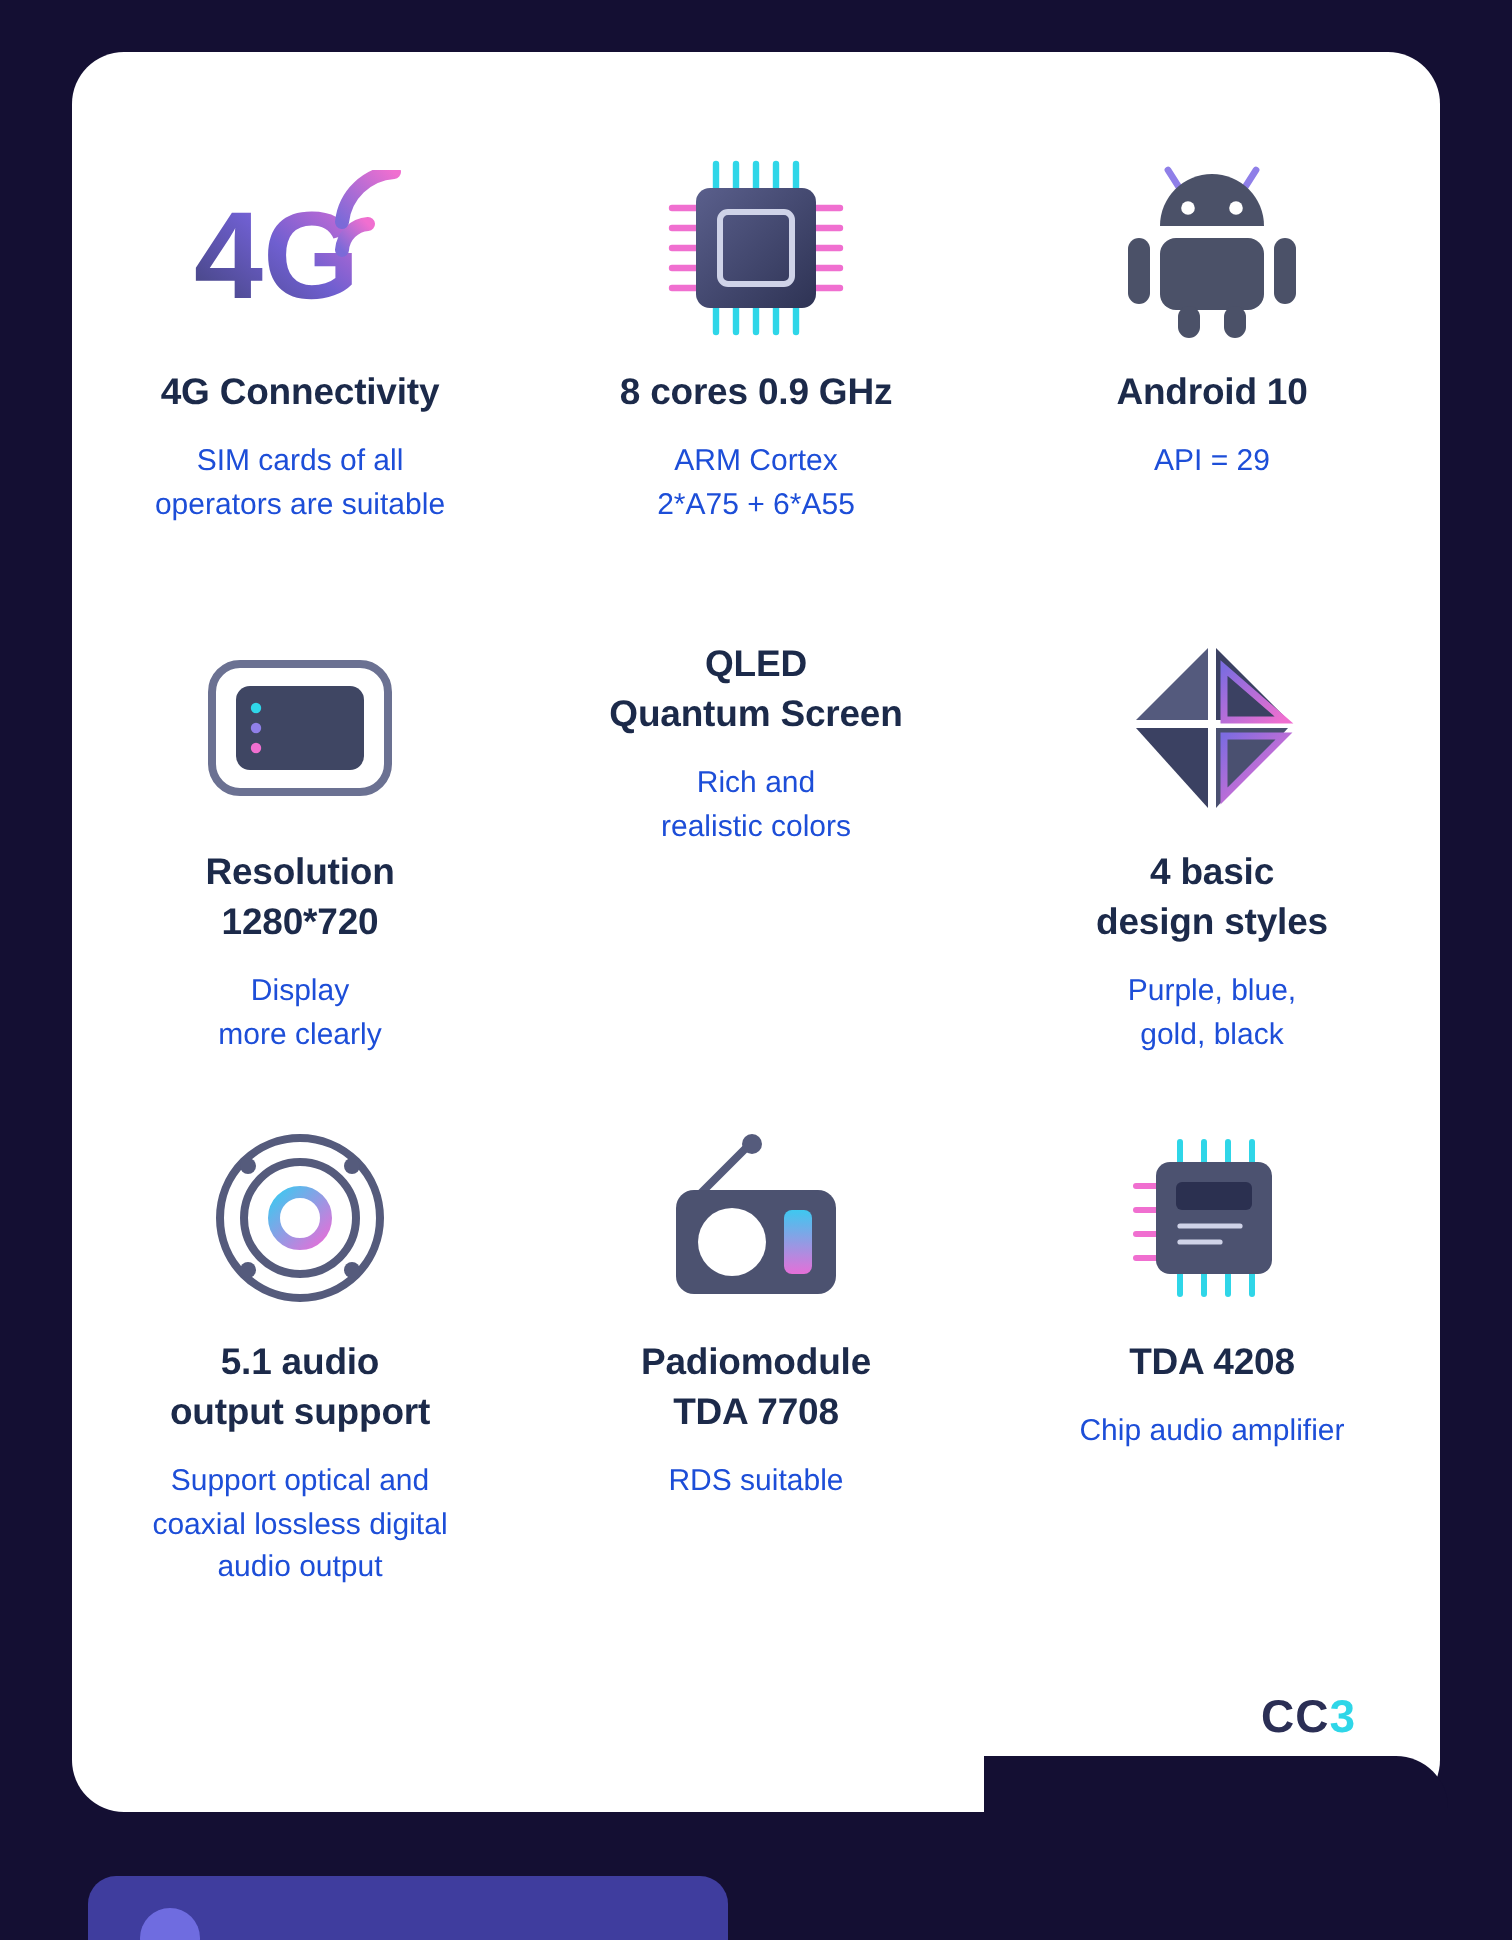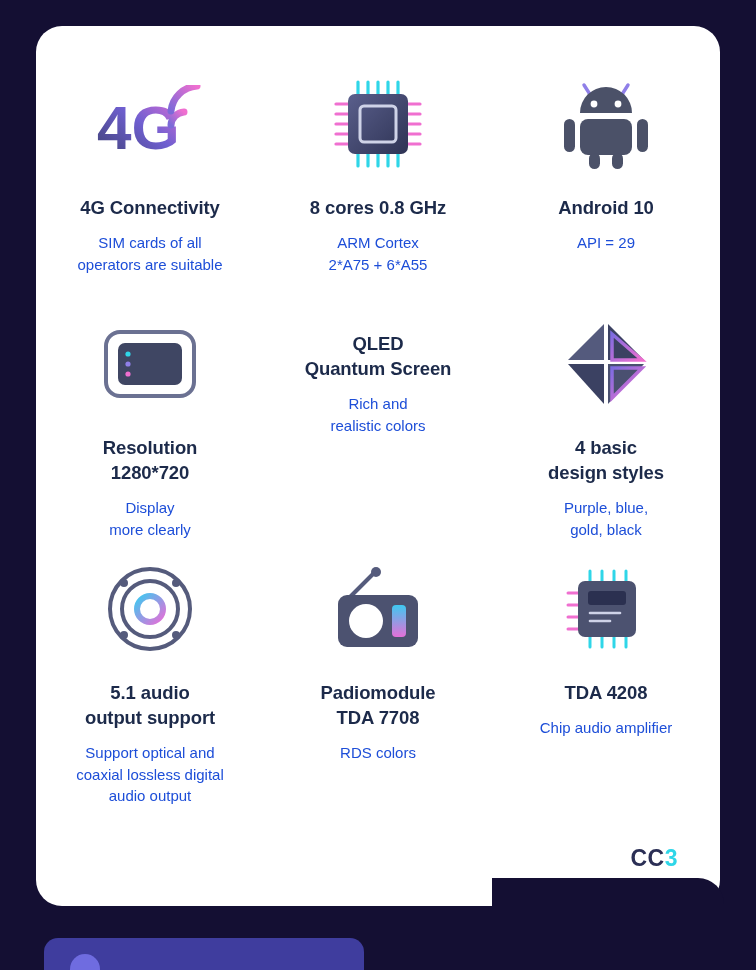--- a/index.html
+++ b/index.html
@@ -60,21 +60,21 @@
     height: 104px;
     display: flex;
     align-items: center;
     justify-content: flex-end;
   }
   .title {
     font-size: 18.5px;
     font-weight: bold;
     color: #1c2a4a;
     line-height: 1.35;
-    margin-top: 20px;
+    margin-top: 8px;
     letter-spacing: -0.1px;
   }
   .subtitle {
     font-size: 15px;
     color: #1d4ed8;
     line-height: 1.45;
     margin-top: 11px;
     font-weight: 400;
   }
   .brand {
@@ -170,21 +170,21 @@
               <line x1="76" y1="28" x2="90" y2="28"></line>
                 <line x1="76" y1="38" x2="90" y2="38"></line>
               <line x1="76" y1="48" x2="90" y2="48"></line>
                 <line x1="76" y1="58" x2="90" y2="58"></line>
               <line x1="76" y1="68" x2="90" y2="68"></line>
             </g>
             <rect x="18" y="18" width="60" height="60" rx="7" fill="url(#gchip)"></rect>
             <rect x="30" y="30" width="36" height="36" rx="4" fill="none" stroke="#cfd3e8" stroke-width="3"></rect>
           </svg>
         </div>
-        <div class="title">8 cores 0.8 GHz</div>
+        <div class="title">8 cores 0.9 GHz</div>
         <div class="subtitle">ARM Cortex<br>2*A75 + 6*A55</div>
       </div>
 
       <div class="cell">
         <div class="icon-wrap">
           <svg width="96" height="90" viewBox="0 0 96 90">
             <g stroke="#8f7fe8" stroke-width="3.4" stroke-linecap="round" fill="none">
               <line x1="26" y1="6" x2="33" y2="17"></line>
               <line x1="70" y1="6" x2="63" y2="17"></line>
             </g>
@@ -276,21 +276,21 @@
               </linearGradient>
             </defs>
             <line x1="20" y1="30" x2="44" y2="6" stroke="#555b7c" stroke-width="4" stroke-linecap="round"></line>
             <circle cx="46" cy="5" r="5" fill="#555b7c"></circle>
             <rect x="8" y="28" width="80" height="52" rx="9" fill="#4c5270"></rect>
             <circle cx="36" cy="54" r="17" fill="#ffffff"></circle>
             <rect x="62" y="38" width="14" height="32" rx="4" fill="url(#grd)"></rect>
           </svg>
         </div>
         <div class="title">Padiomodule<br>TDA 7708</div>
-        <div class="subtitle">RDS colors</div>
+        <div class="subtitle">RDS suitable</div>
       </div>
 
       <div class="cell">
         <div class="icon-wrap">
           <svg width="88" height="88" viewBox="0 0 88 88">
             <g stroke="#2fd6e8" stroke-width="3" stroke-linecap="round">
               <line x1="28" y1="6" x2="28" y2="18"></line>
                 <line x1="40" y1="6" x2="40" y2="18"></line>
               <line x1="52" y1="6" x2="52" y2="18"></line>
                 <line x1="64" y1="6" x2="64" y2="18"></line>

